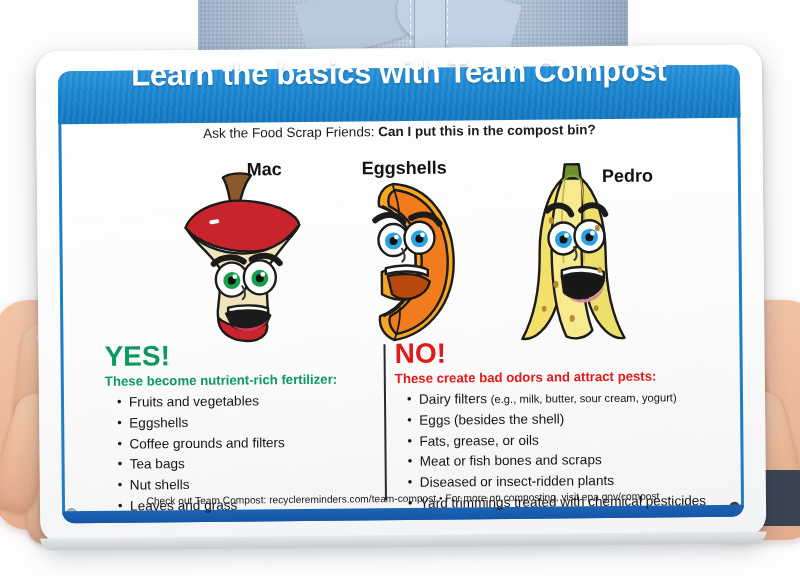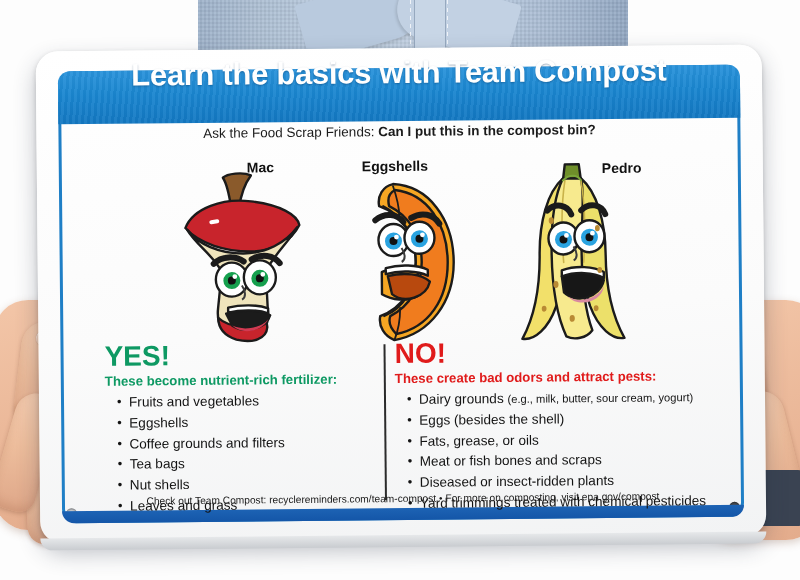--- a/index.html
+++ b/index.html
@@ -112,21 +112,21 @@
   }
 
   .subtitle{
     position:absolute;left:0;right:0;top:76px;text-align:center;
     font-size:13.5px;color:#1b1b1b;
   }
   .subtitle b{font-weight:bold;}
 
   
   .char-name{
-    position:absolute;font-size:14px;font-weight:bold;color:#111;
+    position:absolute;font-size:18px;font-weight:bold;color:#111;
   }
 
   
   .col{position:absolute;top:292px;}
   .col-yes{left:66px;width:278px;}
   .col-no{left:356px;width:316px;}
   .divider{
     position:absolute;left:345px;top:296px;width:2px;height:156px;
     background:#2b2b2b;
   }
@@ -205,21 +205,21 @@
 
     <div class="title">Learn the basics with Team Compost</div>
 
     <div class="subtitle">
       <span>Ask the Food Scrap Friends:</span>
       <b>Can I put this in the compost bin?</b>
     </div>
 
     <div class="char-name" style="left:210px;top:110px;">Mac</div>
     <div class="char-name" style="left:325px;top:110px;">Eggshells</div>
-    <div class="char-name" style="left:565px;top:114px;">Pedro</div>
+    <div class="char-name" style="left:565px;top:120px;">Pedro</div>
 
     <div class="char" style="left:128px;top:118px;width:150px;height:180px;">
       <svg viewBox="0 0 150 180" width="150" height="180">
         <g stroke="#1b1b1b" stroke-width="2.4" stroke-linejoin="round" stroke-linecap="round">
           <path d="M58 10 C62 6,78 4,86 8 C80 16,76 26,74 40 L66 40 C64 26,62 16,58 10 Z" fill="#8a5a2b"></path>
           <path d="M20 60 C28 40,58 30,86 34 C116 38,132 48,134 58 C126 74,108 84,86 84 C60 84,34 76,20 60 Z" fill="#c8242c"></path>
           <path d="M22 62 C30 76,48 88,56 104 L52 140 C50 156,56 166,70 170 C86 174,100 166,102 150 L100 104 C108 88,124 74,132 60 C120 76,100 86,78 86 C54 86,32 76,22 62 Z" fill="#efe4bc"></path>
           <path d="M52 150 C62 160,86 162,100 152 L101 160 C100 172,86 176,70 172 C58 168,52 160,52 150 Z" fill="#c8242c"></path>
           <ellipse cx="66" cy="112" rx="16" ry="17" fill="#ffffff"></ellipse>
           <ellipse cx="94" cy="110" rx="16" ry="17" fill="#ffffff"></ellipse>
@@ -313,21 +313,21 @@
         <li>Tea bags</li>
         <li>Nut shells</li>
         <li>Leaves and grass</li>
       </ul>
     </div>
 
     <div class="col col-no">
       <div class="big no">NO!</div>
       <div class="sub no">These create bad odors and attract pests:</div>
       <ul>
-        <li><span>Dairy grounds </span><span class="small">(e.g., milk, butter, sour cream, yogurt)</span></li>
+        <li><span>Dairy filters </span><span class="small">(e.g., milk, butter, sour cream, yogurt)</span></li>
         <li>Eggs (besides the shell)</li>
         <li>Fats, grease, or oils</li>
         <li>Meat or fish bones and scraps</li>
         <li>Diseased or insect-ridden plants</li>
         <li>Yard trimmings treated with chemical pesticides</li>
       </ul>
     </div>
 
     <div class="footer">Check out Team Compost: recyclereminders.com/team-compost  •  For more on composting, visit epa.gov/compost</div>
   </div>

